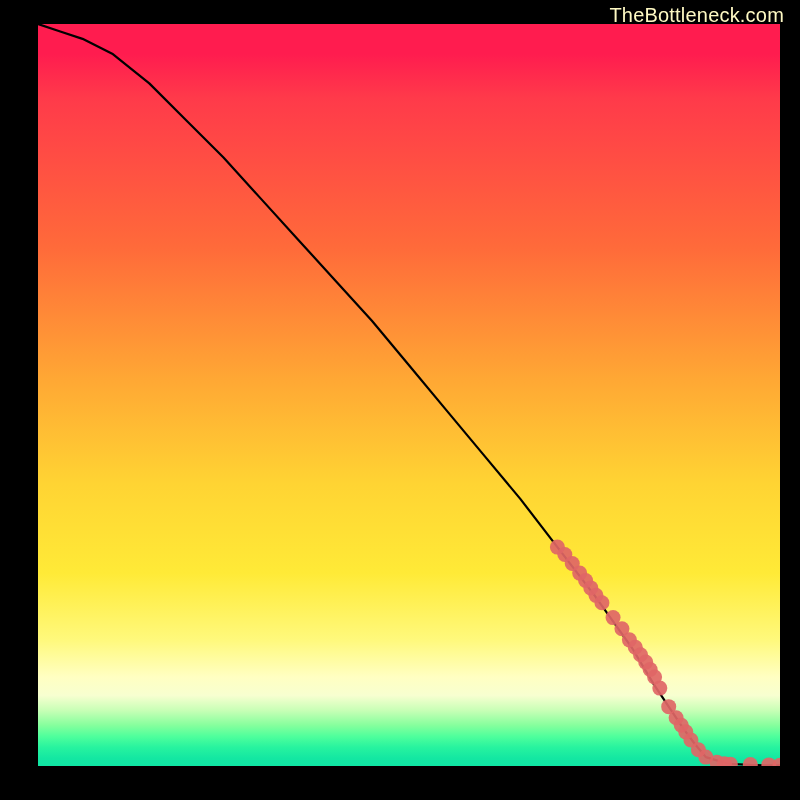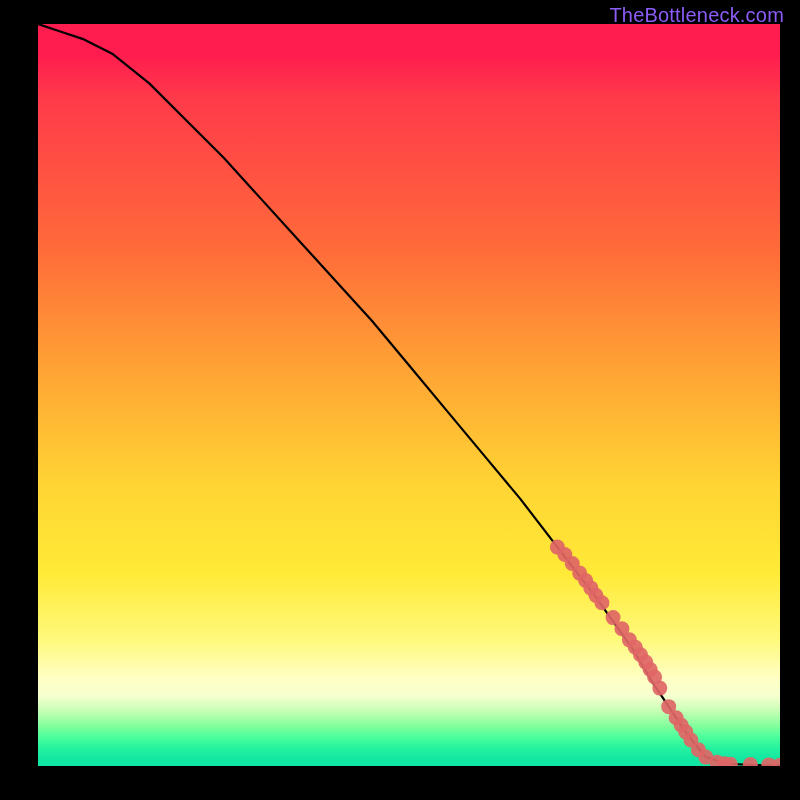--- a/index.html
+++ b/index.html
@@ -48,21 +48,21 @@
     position: absolute;
     left: 0; top: 0;
     width: 742px;
     height: 742px;
     pointer-events: none;
   }
   .attribution {
     position: absolute;
     top: 4px;
     right: 16px;
-    color: #8b5cf6;
+    color: #fef9c3;
     font-size: 20px;
     letter-spacing: 0.2px;
     user-select: none;
   }
 </style>
 </head>
 <body>
 
 <div class="stage">
   <div class="plot-area">

